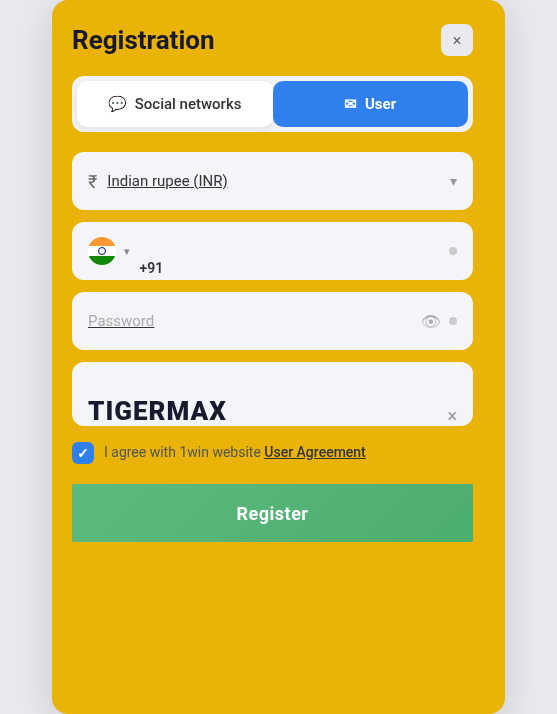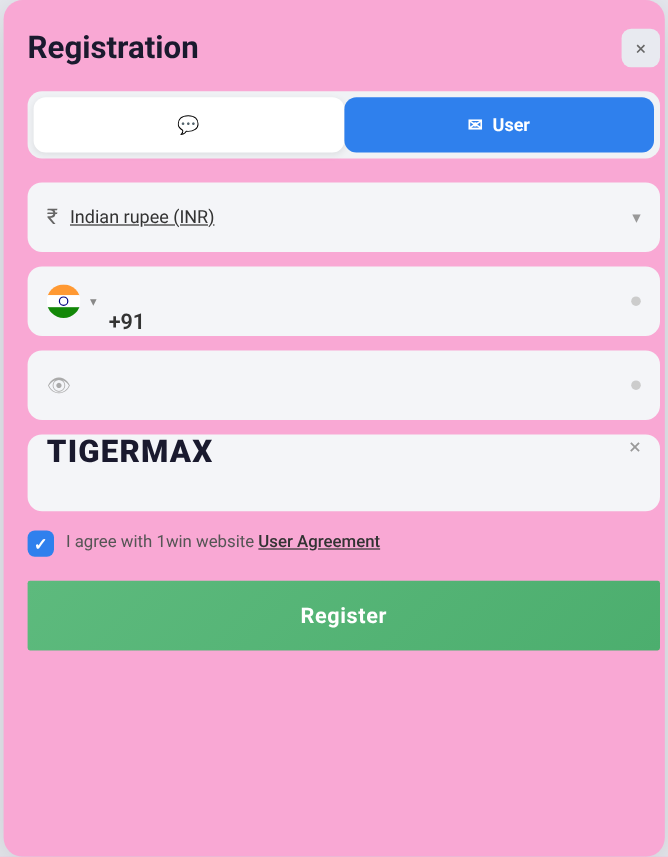--- a/index.html
+++ b/index.html
@@ -11,25 +11,25 @@
 
     body {
       background: #e8eaf0;
       display: flex;
       justify-content: center;
       align-items: center;
       min-height: 100vh;
     }
 
     .modal {
-      background: #f9a8d4;
+      background: #eab308;
       border-radius: 16px;
-      width: 551px;
+      width: 453px;
       min-height: 714px;
-      padding: 24px 4px 32px 20px;
+      padding: 24px 32px 32px 20px;
       position: relative;
       box-shadow: 0 8px 40px rgba(0,0,0,0.15);
     }
 
     .modal-header {
       display: flex;
       align-items: center;
       justify-content: space-between;
       margin-bottom: 20px;
     }
@@ -169,21 +169,21 @@
 
     .ashoka-dot {
       width: 8px;
       height: 8px;
       border-radius: 50%;
       border: 1px solid #000080;
       background: transparent;
     }
 
     .phone-code {
-      font-size: 18px;
+      font-size: 14px;
       font-weight: 600;
       color: #333;
       margin-right: 6px;
       margin-top: 34px;
     }
 
     .dot-indicator {
       width: 8px;
       height: 8px;
       background: #ccc;
@@ -197,21 +197,21 @@
       color: #aaa;
       margin-right: 8px;
       cursor: pointer;
     }
 
     .promo-field {
       background: #f4f5f8;
       border-radius: 12px;
       margin-bottom: 16px;
       display: flex;
-      align-items: flex-start;
+      align-items: flex-end;
       padding: 0 16px;
       height: 64px;
     }
 
     .promo-text {
       flex: 1;
       font-size: 26px;
       font-weight: 900;
       color: #1a1a2e;
       letter-spacing: 1px;
@@ -289,20 +289,21 @@
   
   <div class="modal-header">
     <h1 class="modal-title">Registration</h1>
     <button class="close-btn">×</button>
   </div>
 
   
   <div class="tab-row">
     <button class="tab-social">
       <span>💬</span>
+      <span>Social networks</span>
     </button>
     <button class="tab-quick">
       <span>✉</span>
       <span>User</span>
     </button>
   </div>
 
   
   <div class="field-group">
     <span class="currency-icon">₹</span>
@@ -323,20 +324,21 @@
       <span class="small-chevron">▾</span>
     </div>
     <span class="phone-code">+91</span>
     <span class="dot-indicator"></span>
   </div>
 
   
 
   
   <div class="field-group">
+    <input type="password" placeholder="Password" style="">
     <span class="eye-icon">👁</span>
     <span class="dot-indicator"></span>
   </div>
 
   
   <div class="promo-field">
     <span class="promo-text">TIGERMAX</span>
     <button class="promo-close">×</button>
   </div>
 

